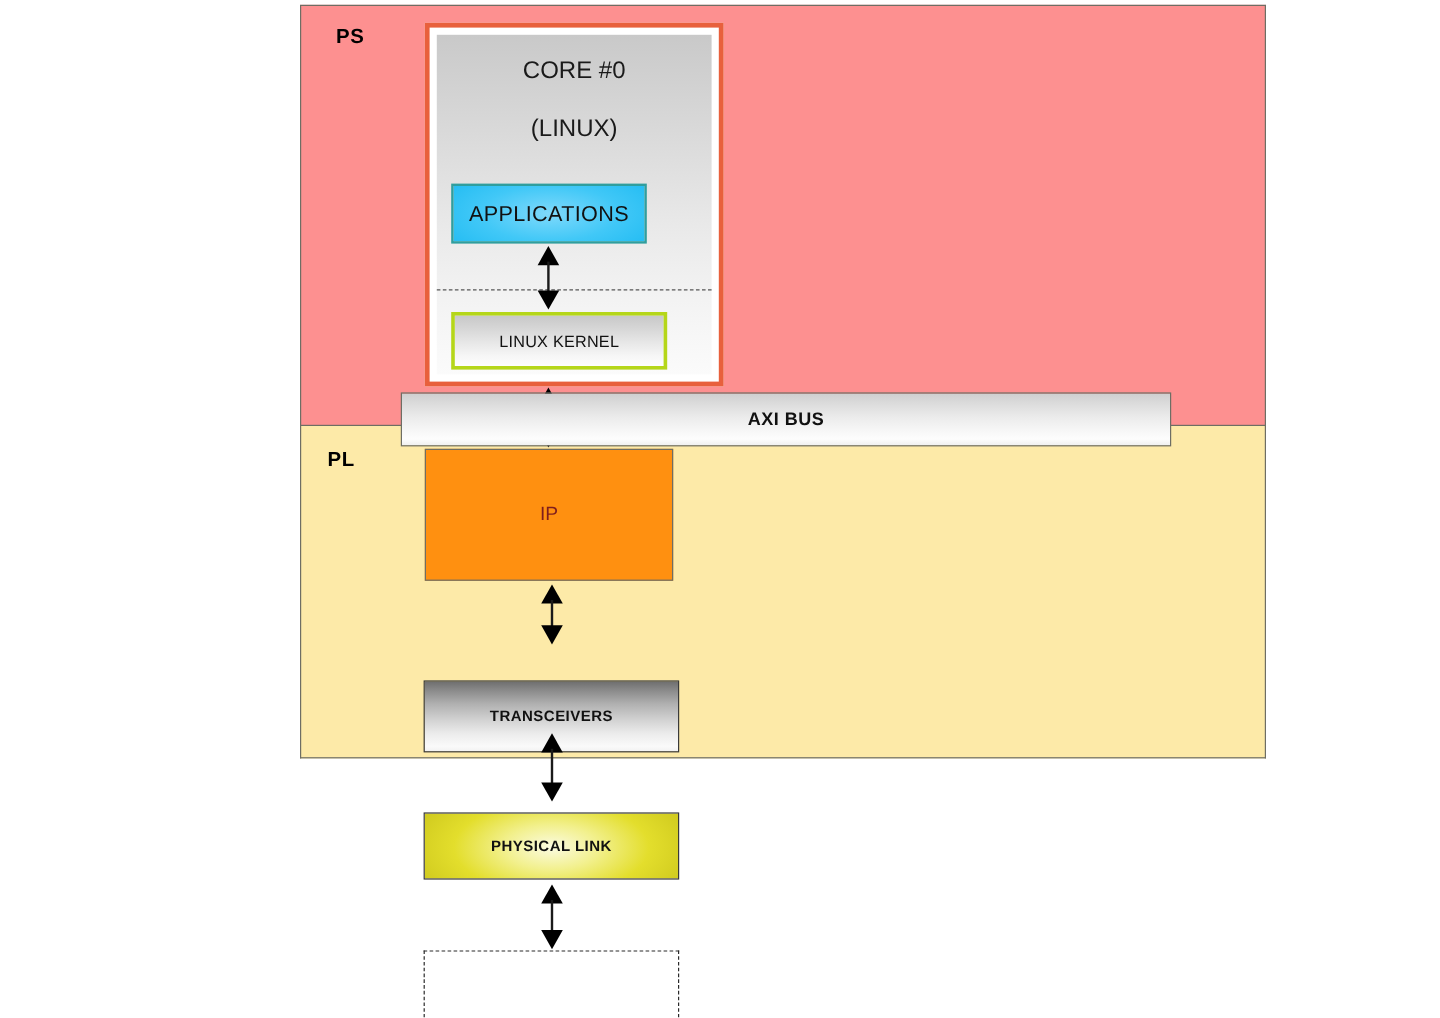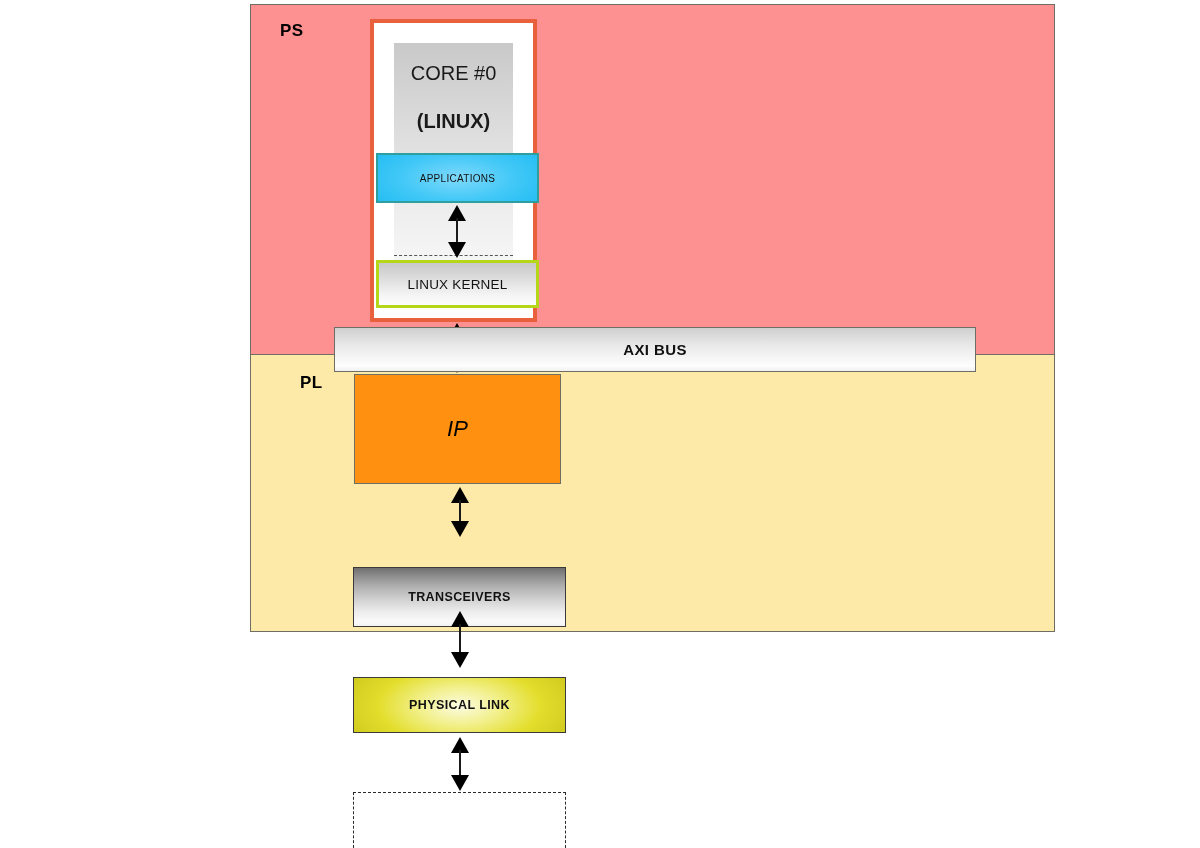--- a/index.html
+++ b/index.html
@@ -40,70 +40,70 @@
     border: 1px solid #6e6e64;
     border-top: none;
   }
   .region-label {
     font-size: 17px;
     font-weight: bold;
     letter-spacing: .5px;
     color: #000;
   }
   .label-ps { left: 252px; top: 21px; }
-  .label-pl { left: 272px; top: 373px; }
+  .label-pl { left: 245px; top: 373px; }
 
   
   .core-box {
-    left: 342px; top: 19px;
-    width: 167px; height: 303px;
+    left: 326px; top: 19px;
+    width: 249px; height: 303px;
     border: 4px solid #e8603c;
     background: #ffffff;
-    padding: 20px;
+    padding: 6px;
   }
   .core-inner {
     position: relative;
     width: 100%; height: 100%;
     background: linear-gradient(to bottom, #c9c9c9 0%, #d9d9d9 28%, #eaeaea 58%, #f3f3f3 78%, #fbfbfb 100%);
   }
   .core-title {
     position: absolute;
     left: 0; right: 0;
     text-align: center;
     font-size: 20px;
     color: #1a1a1a;
   }
   .core-title-1 { top: 19px; }
-  .core-title-2 { top: 67px; font-weight: bold; }
+  .core-title-2 { top: 67px; }
 
   .core-dashed-sep {
     position: absolute;
     left: 0; right: 0;
     top: 212px;
     border-top: 1px dashed #555555;
   }
 
   
   .apps-box {
     left: 348px; top: 153px;
     width: 163px; height: 50px;
     border: 2px solid #2f9e9e;
     background: radial-gradient(ellipse 80% 110% at 50% 50%, #7fd9fb 0%, #41c8f7 45%, #13b6f0 100%);
     display: flex; align-items: center; justify-content: center;
   }
   .apps-label {
-    font-size: 10px;
+    font-size: 18px;
     color: #111111;
     letter-spacing: .3px;
   }
 
   
   .kernel-box {
     left: 348px; top: 260px;
-    width: 163px; height: 48px;
+    width: 180px; height: 48px;
     border: 3px solid #b5d619;
     background: linear-gradient(to bottom, #c8c8c8 0%, #d6d6d6 25%, #e8e8e8 55%, #f6f6f6 80%, #fdfdfd 100%);
     display: flex; align-items: center; justify-content: center;
   }
   .kernel-label {
     font-size: 13.5px;
     color: #111111;
     letter-spacing: .2px;
   }
 
@@ -127,23 +127,22 @@
 
   
   .ip-box {
     left: 326px; top: 374px;
     width: 207px; height: 110px;
     background: #ff9010;
     border: 1px solid #6e6e64;
     display: flex; align-items: center; justify-content: center;
   }
   .ip-label {
-    font-size: 22px;
-    color: #000000;
-    font-style: italic;
+    font-size: 16px;
+    color: #7f1d1d;
   }
 
   
   .trx-box {
     left: 325px; top: 567px;
     width: 213px; height: 60px;
     border: 1px solid #3a3a3a;
     background: linear-gradient(to bottom, #6f6f6f 0%, #8d8d8d 14%, #b0b0b0 32%, #d2d2d2 55%, #ececec 75%, #fafafa 93%, #f2f2f2 100%);
     display: flex; align-items: center; justify-content: center;
   }

